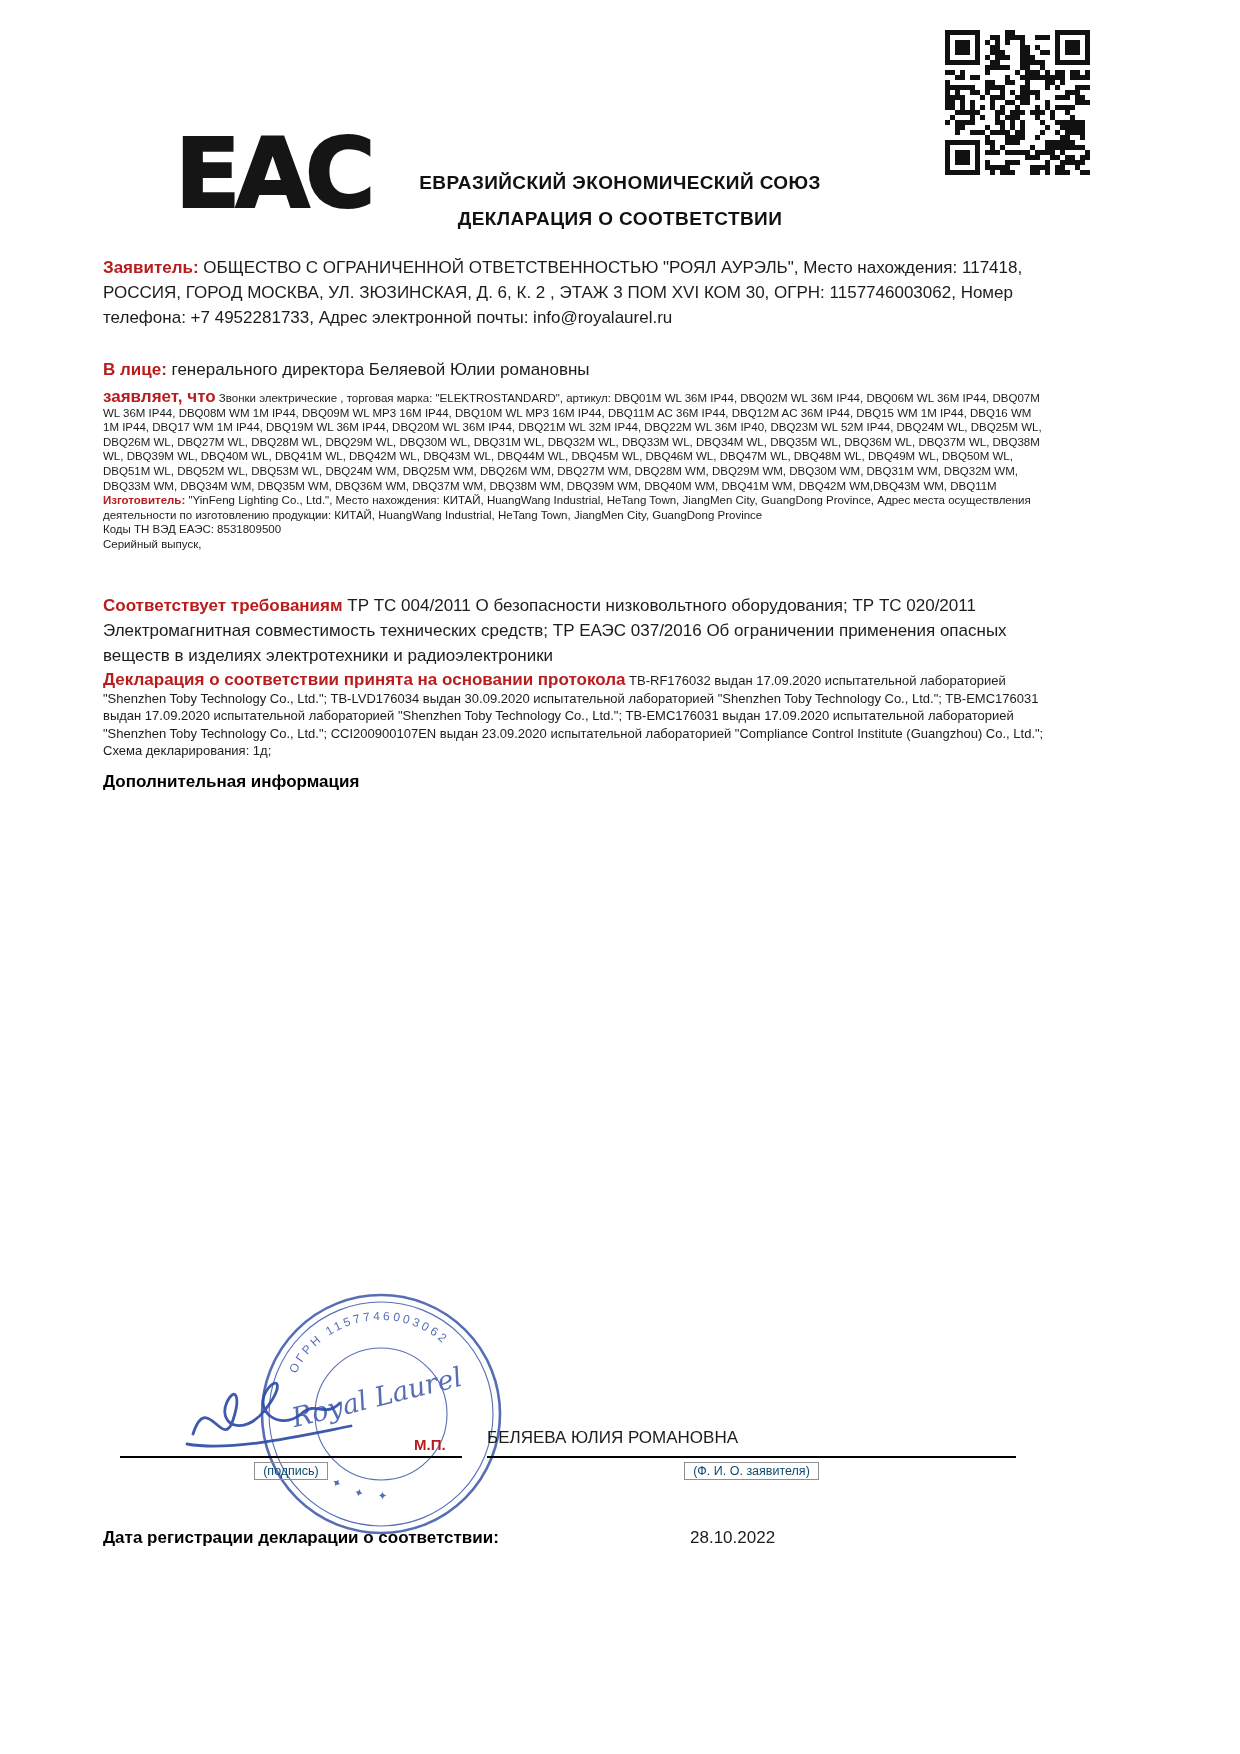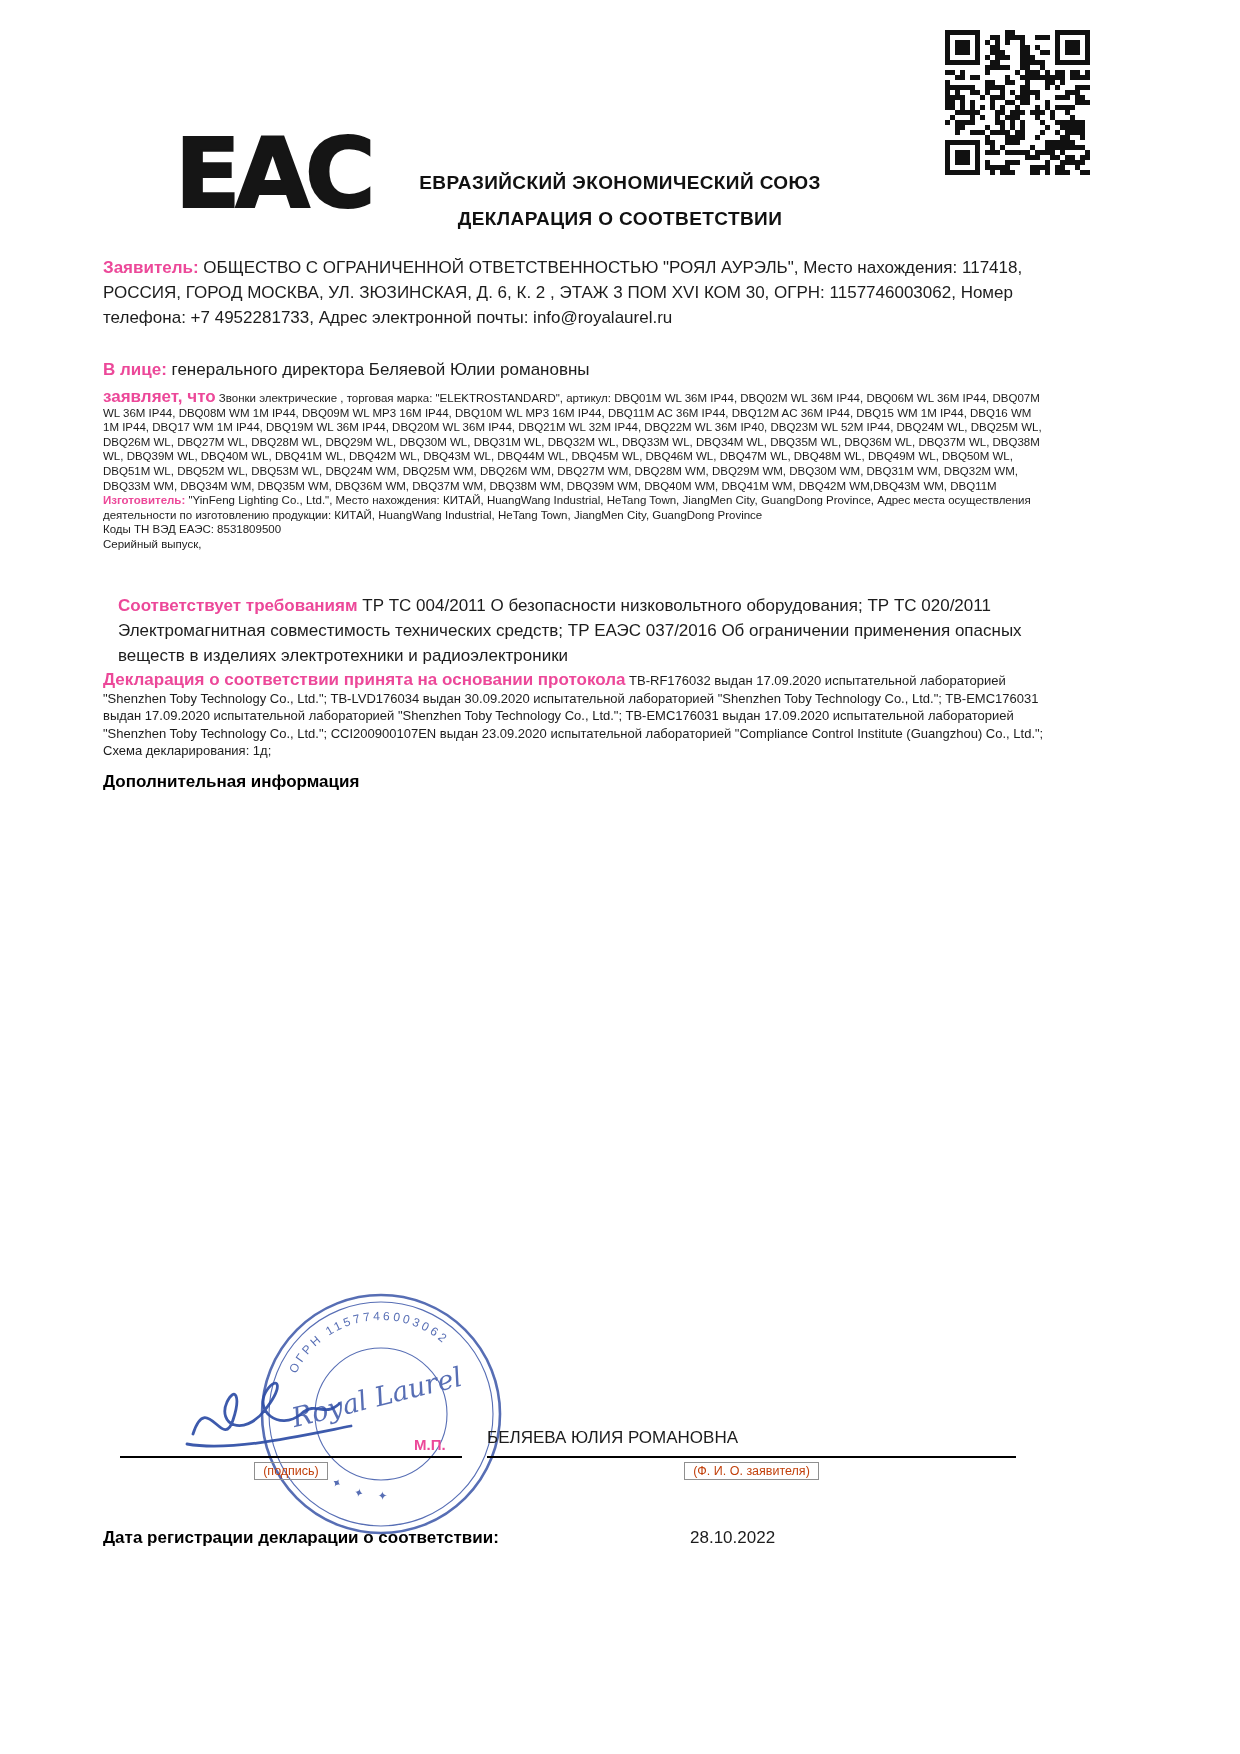--- a/index.html
+++ b/index.html
@@ -1,28 +1,28 @@
 <!DOCTYPE html>
 <html><head>
 <meta charset="utf-8">
 <style>
   html,body{margin:0;padding:0;background:#ffffff;}
   .page{position:relative;width:1240px;height:1754px;background:#fff;overflow:hidden;
         font-family:"Liberation Sans", sans-serif;color:#1c1c1c;}
   .abs{position:absolute;}
   .center{text-align:center;}
-  .bold{font-weight:bold;color:#ec4899;}
+  .bold{font-weight:bold;color:#b91c1c;}
   .h-title{font-size:19px;font-weight:bold;color:#111;letter-spacing:.4px;}
   .body-text{font-size:17px;line-height:25px;}
   .small-text{font-size:11.5px;line-height:14.6px;}
   .mid-text{font-size:13px;line-height:17.6px;}
   .eac{font-size:96px;font-weight:900;color:#151515;letter-spacing:-5px;
        font-family:"DejaVu Sans", sans-serif;-webkit-text-stroke:2px #151515;}
   .sig-line{border-bottom:2px solid #000;height:0;}
-  .caption-box{display:inline-block;border:1px solid #8f8f8f;padding:1px 8px;font-size:12.5px;color:#c2410c;background:transparent;}
+  .caption-box{display:inline-block;border:1px solid #8f8f8f;padding:1px 8px;font-size:12.5px;color:#0c4a6e;background:transparent;}
   .stamp-wrap{opacity:.85;}
   .label17{font-size:17px;font-weight:bold;color:#000;}
   .val17{font-size:17px;color:#1c1c1c;}
 </style>
 </head>
 <body>
 
 <div class="page">
 
   <div class="abs" style="left:945px;top:30px;width:145px;height:145px;"><svg width="145" height="145">
@@ -386,21 +386,21 @@
       <span>Звонки электрические , торговая марка: "ELEKTROSTANDARD", артикул: DBQ01M WL 36M IP44, DBQ02M WL 36M IP44, DBQ06M WL 36M IP44, DBQ07M WL 36M IP44, DBQ08M WM 1M IP44, DBQ09M WL MP3 16M IP44, DBQ10M WL MP3 16M IP44, DBQ11M AC 36M IP44, DBQ12M AC 36M IP44, DBQ15 WM 1M IP44, DBQ16 WM 1M IP44, DBQ17 WM 1M IP44, DBQ19M WL 36M IP44, DBQ20M WL 36M IP44, DBQ21M WL 32M IP44, DBQ22M WL 36M IP40, DBQ23M WL 52M IP44, DBQ24M WL, DBQ25M WL, DBQ26M WL, DBQ27M WL, DBQ28M WL, DBQ29M WL, DBQ30M WL, DBQ31M WL, DBQ32M WL, DBQ33M WL, DBQ34M WL, DBQ35M WL, DBQ36M WL, DBQ37M WL, DBQ38M WL, DBQ39M WL, DBQ40M WL, DBQ41M WL, DBQ42M WL, DBQ43M WL, DBQ44M WL, DBQ45M WL, DBQ46M WL, DBQ47M WL, DBQ48M WL, DBQ49M WL, DBQ50M WL, DBQ51M WL, DBQ52M WL, DBQ53M WL, DBQ24M WM, DBQ25M WM, DBQ26M WM, DBQ27M WM, DBQ28M WM, DBQ29M WM, DBQ30M WM, DBQ31M WM, DBQ32M WM, DBQ33M WM, DBQ34M WM, DBQ35M WM, DBQ36M WM, DBQ37M WM, DBQ38M WM, DBQ39M WM, DBQ40M WM, DBQ41M WM, DBQ42M WM,DBQ43M WM, DBQ11M</span>
     </div>
     <div class="small-text">
       <span class="bold">Изготовитель:</span>
       <span>"YinFeng Lighting Co., Ltd.", Место нахождения: КИТАЙ, HuangWang Industrial, HeTang Town, JiangMen City, GuangDong Province, Адрес места осуществления деятельности по изготовлению продукции: КИТАЙ, HuangWang Industrial, HeTang Town, JiangMen City, GuangDong Province</span>
     </div>
     <div class="small-text">Коды ТН ВЭД ЕАЭС: 8531809500</div>
     <div class="small-text">Серийный выпуск,</div>
   </div>
 
-  <div class="abs body-text" style="left:103px;top:593px;width:945px;margin-left:15px;">
+  <div class="abs body-text" style="left:103px;top:593px;width:945px;">
     <span class="bold">Соответствует требованиям</span>
     <span>ТР ТС 004/2011 О безопасности низковольтного оборудования; ТР ТС 020/2011 Электромагнитная совместимость технических средств; ТР ЕАЭС 037/2016 Об ограничении применения опасных веществ в изделиях электротехники и радиоэлектроники</span>
   </div>
 
   <div class="abs mid-text" style="left:103px;top:671px;width:945px;">
     <span class="bold" style="font-size:17px;">Декларация о соответствии принята на основании протокола</span>
     <span>ТВ-RF176032 выдан 17.09.2020  испытательной лабораторией "Shenzhen Toby Technology Co., Ltd."; TB-LVD176034 выдан 30.09.2020  испытательной лабораторией "Shenzhen Toby Technology Co., Ltd."; TB-EMC176031 выдан 17.09.2020  испытательной лабораторией "Shenzhen Toby Technology Co., Ltd."; TB-EMC176031 выдан 17.09.2020  испытательной лабораторией "Shenzhen Toby Technology Co., Ltd."; CCI200900107EN выдан 23.09.2020  испытательной лабораторией "Compliance Control Institute (Guangzhou) Co., Ltd."; Схема декларирования: 1д;</span>
   </div>
 
   <div class="abs label17" style="left:103px;top:772px;width:945px;">Дополнительная информация</div>

